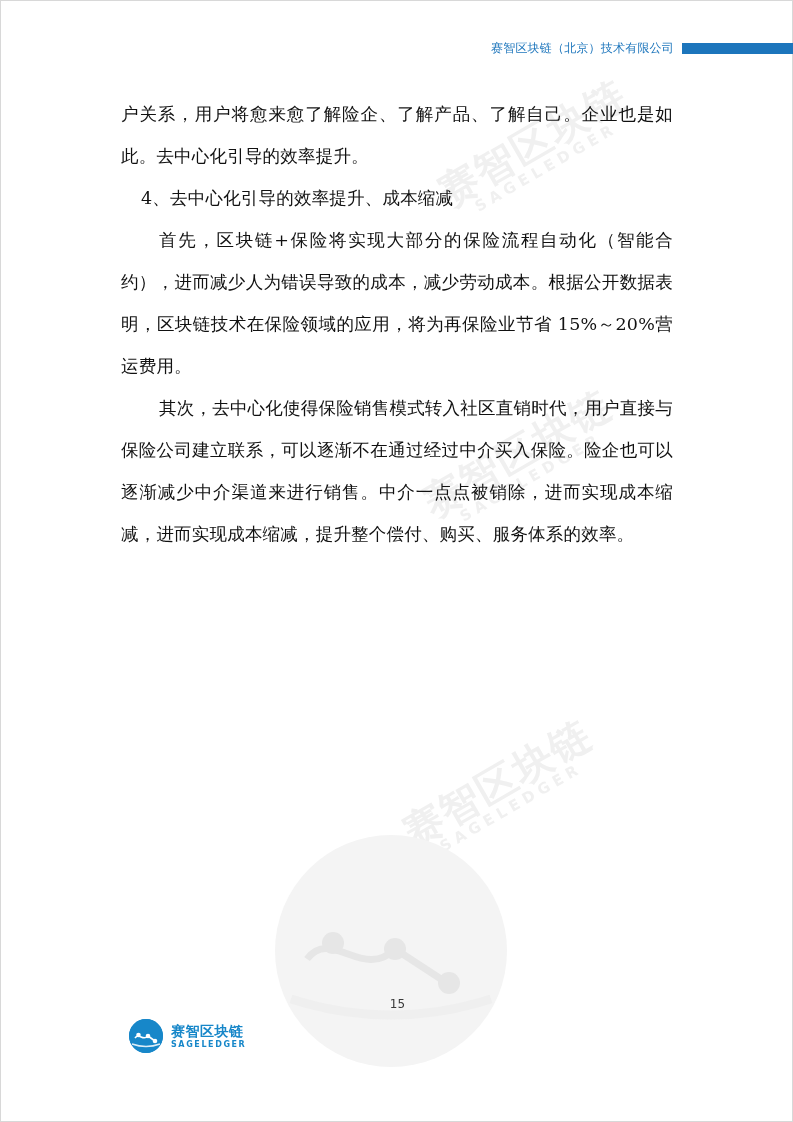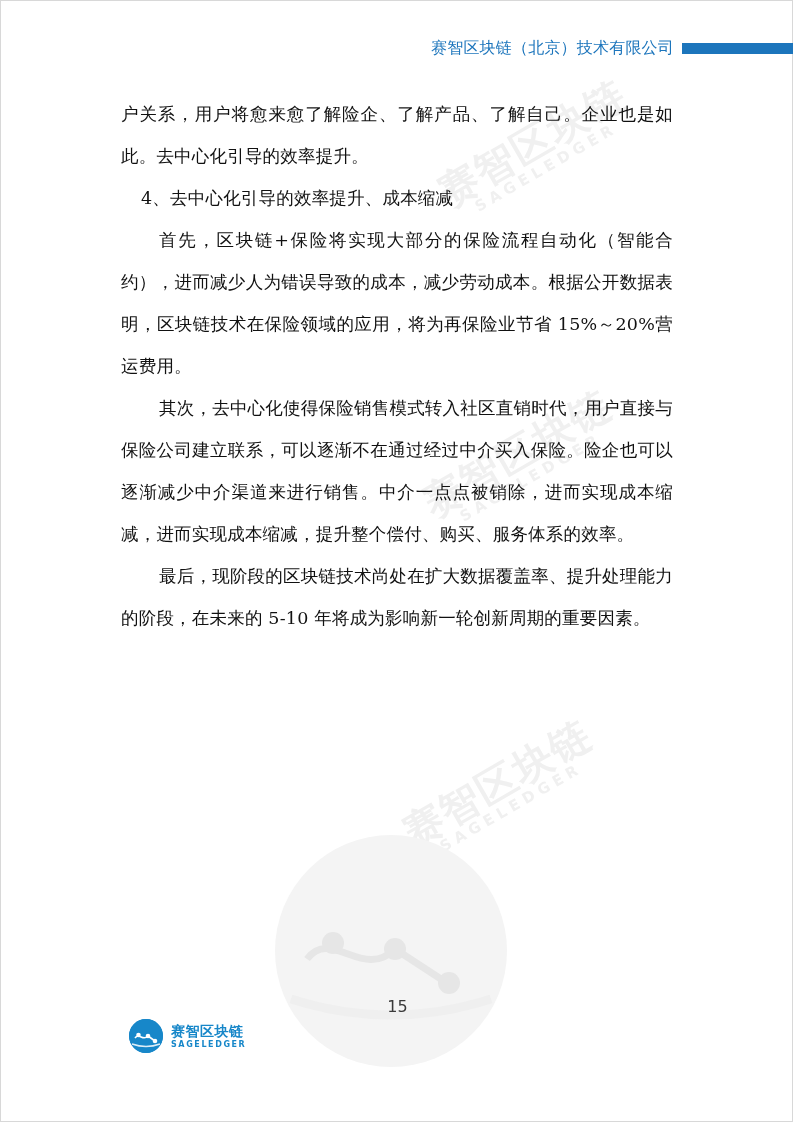--- a/index.html
+++ b/index.html
@@ -31,21 +31,21 @@
     top: 36px;
     left: 0;
     width: 793px;
     height: 22px;
     display: flex;
     align-items: center;
     justify-content: flex-end;
   }
   .header-text {
     font-family: Liberation Sans, sans-serif;
-    font-size: 16px;
+    font-size: 12px;
     color: #1c75bc;
     letter-spacing: 0.2px;
     white-space: nowrap;
   }
   .header-bar {
     width: 112px;
     height: 11px;
     background: #1c75bc;
     margin-left: 8px;
     margin-right: 0px;
@@ -104,21 +104,21 @@
   p.noind { text-indent: 0; }
 
   
   .page-number {
     position: absolute;
     top: 996px;
     left: 0;
     width: 793px;
     text-align: center;
     font-family: "DejaVu Sans", "Liberation Sans", sans-serif;
-    font-size: 16px;
+    font-size: 12px;
     color: #3a3a3a;
   }
 
   .footer-logo {
     position: absolute;
     left: 128px;
     top: 1018px;
     display: flex;
     align-items: center;
     gap: 8px;
@@ -184,21 +184,20 @@
       <circle cx="178" cy="152" r="11" fill="#e6e6e6"></circle>
       <path d="M20 168 Q 120 200 220 168" stroke="#efefef" stroke-width="9" fill="none"></path>
     </svg>
   </div>
 
   <div class="content">
     <p class="noind">户关系，用户将愈来愈了解险企、了解产品、了解自己。企业也是如此。去中心化引导的效率提升。</p>
     <p class="ind1">4、去中心化引导的效率提升、成本缩减</p>
     <p class="ind2">首先，区块链+保险将实现大部分的保险流程自动化（智能合约），进而减少人为错误导致的成本，减少劳动成本。根据公开数据表明，区块链技术在保险领域的应用，将为再保险业节省 15%～20%营运费用。</p>
     <p class="ind2">其次，去中心化使得保险销售模式转入社区直销时代，用户直接与保险公司建立联系，可以逐渐不在通过经过中介买入保险。险企也可以逐渐减少中介渠道来进行销售。中介一点点被销除，进而实现成本缩减，进而实现成本缩减，提升整个偿付、购买、服务体系的效率。</p>
-    <p class="ind2">最后，现阶段的区块链技术尚处在扩大数据覆盖率、提升处理能力的阶段，在未来的 5-10 年将成为影响新一轮创新周期的重要因素。</p>
   </div>
 
   <div class="page-number">15</div>
 
   <div class="footer-logo">
     <span class="footer-logo-mark">
       <svg width="34" height="34" viewBox="0 0 34 34" aria-hidden="true">
         <circle cx="17" cy="17" r="17" fill="#1787c9"></circle>
         <g stroke="#ffffff" stroke-width="1.6" fill="none">
           <path d="M6 19 C 10 13, 14 23, 19 17"></path>

